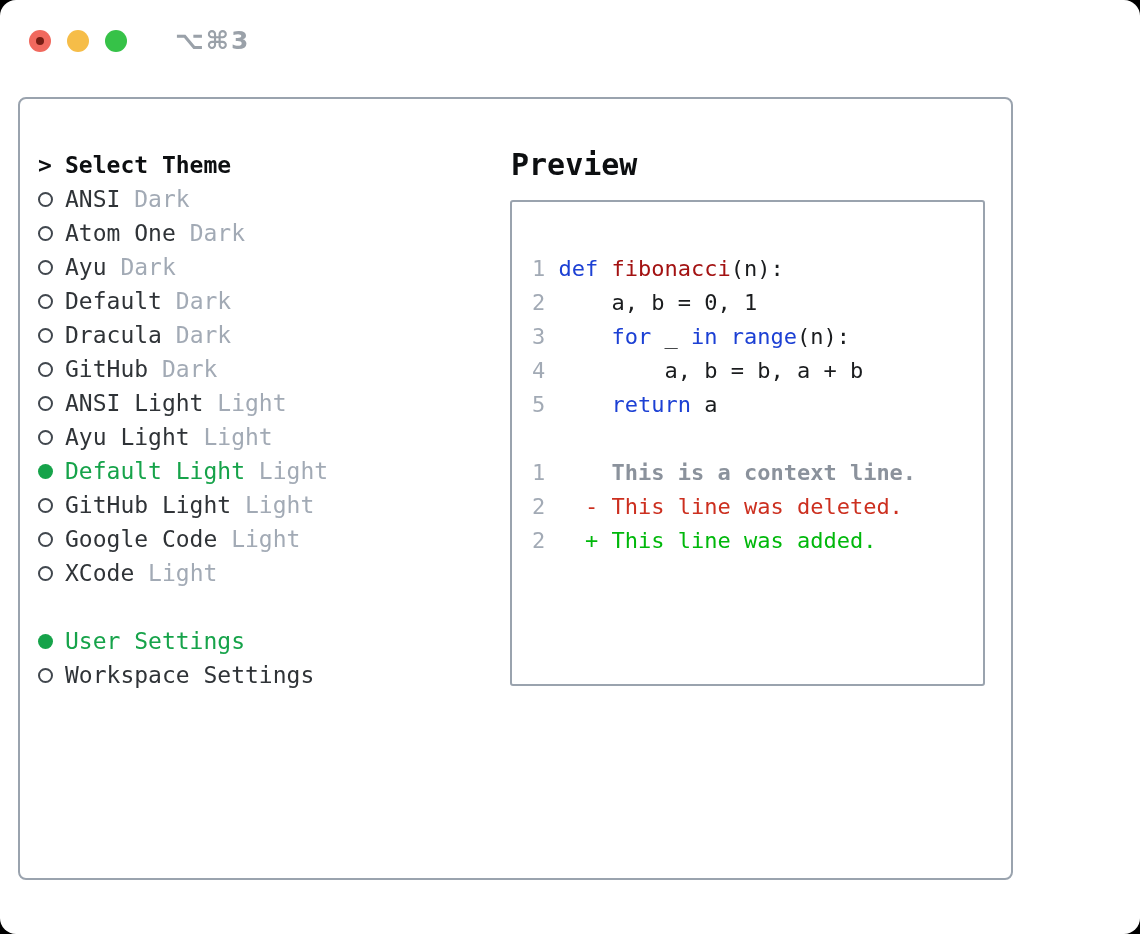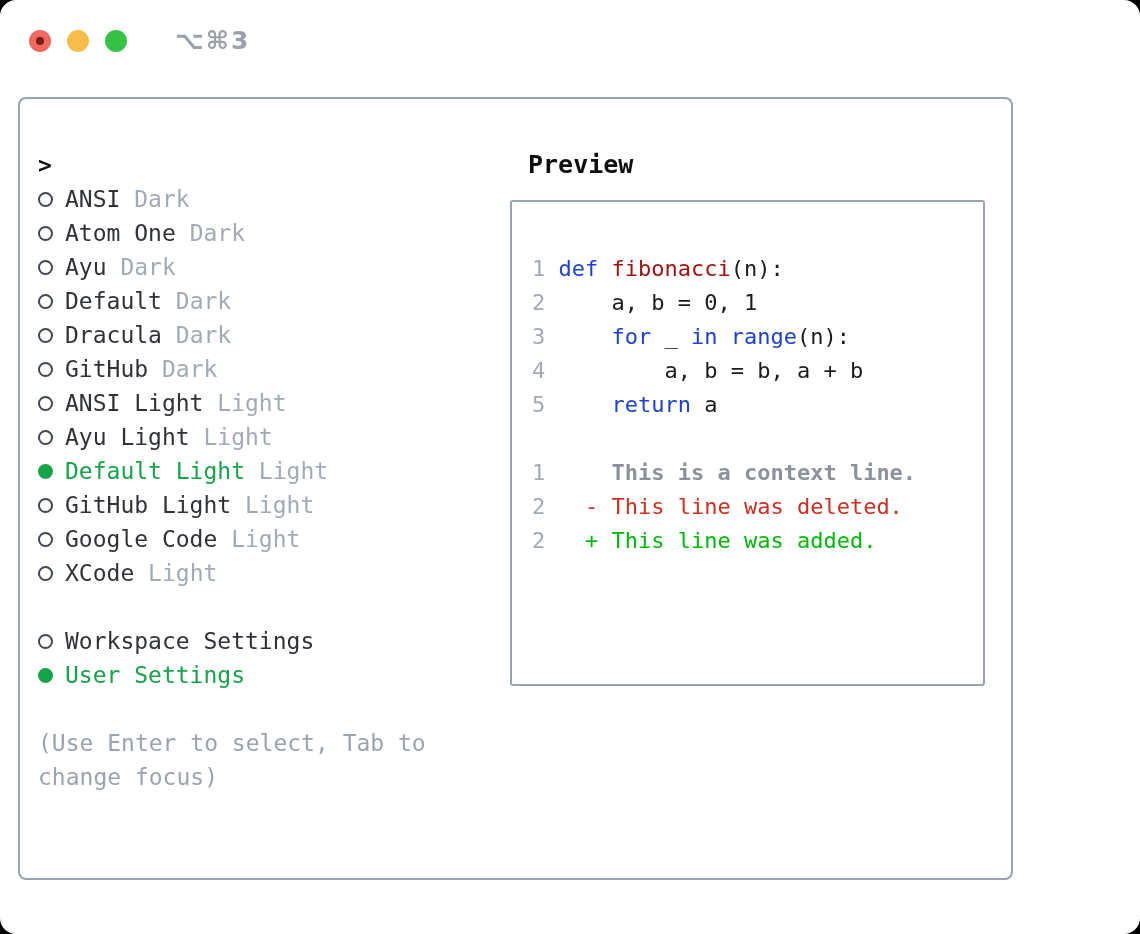--- a/index.html
+++ b/index.html
@@ -31,22 +31,22 @@
   .hdr2{color:var(--header);}
   .radio{width:11px;height:11px;border:2px solid var(--radio);border-radius:50%;}
   .radio.on{width:15px;height:15px;border:none;background:var(--green);}
   .lbl{color:var(--text);text-align:right;}
   .row.sel .lbl{color:var(--green);}
   .variant{color:var(--muted);}
   .spacer{height:34px;}
   .hint{width:432px;color:var(--hint);font-size:23px;line-height:34px;white-space:normal;}
 
   
-  .preview-label{position:absolute;left:528px;top:148px;height:34px;line-height:34px;
-       font-size:25px;font-weight:bold;color:var(--header);}
+  .preview-label{position:absolute;left:511px;top:148px;height:34px;line-height:34px;
+       font-size:30px;font-weight:bold;color:var(--header);}
   .preview-box{position:absolute;left:510px;top:200px;width:475px;height:486px;
        border:2px solid var(--border);border-radius:3px;box-sizing:border-box;background:#fff;}
   .code{position:absolute;left:20px;top:50px;font-size:22px;line-height:34px;white-space:pre;}
   .cline{height:34px;}
   .lnum{color:var(--muted);}
   .pl{color:var(--code-text);}
   .kw{color:var(--keyword);}
   .fn{color:var(--function);}
   .ctx{color:var(--context);font-weight:bold;}
   .del{color:var(--diff-red);}
@@ -61,21 +61,21 @@
     <span class="light red"></span>
     <span class="light yellow"></span>
     <span class="light green"></span>
     <span class="win-title">⌥⌘3</span>
   </div>
 
   <div class="panel"></div>
 
   <div class="left-col">
     <div class="row">
-      <span class="slot prefix">&gt;</span>
+      <span class="slot prefix">&gt;</span><span class="hdr">Select Theme</span>
     </div>
 
     <div id="theme-list">
         <div class="row"><span class="slot"><span class="radio"></span></span><span class="lbl">ANSI</span><span class="variant"> Dark</span></div>
         <div class="row"><span class="slot"><span class="radio"></span></span><span class="lbl">Atom One</span><span class="variant"> Dark</span></div>
         <div class="row"><span class="slot"><span class="radio"></span></span><span class="lbl">Ayu</span><span class="variant"> Dark</span></div>
         <div class="row"><span class="slot"><span class="radio"></span></span><span class="lbl">Default</span><span class="variant"> Dark</span></div>
         <div class="row"><span class="slot"><span class="radio"></span></span><span class="lbl">Dracula</span><span class="variant"> Dark</span></div>
         <div class="row"><span class="slot"><span class="radio"></span></span><span class="lbl">GitHub</span><span class="variant"> Dark</span></div>
         <div class="row"><span class="slot"><span class="radio"></span></span><span class="lbl">ANSI Light</span><span class="variant"> Light</span></div>
@@ -83,27 +83,26 @@
         <div class="row sel"><span class="slot"><span class="radio on"></span></span><span class="lbl">Default Light</span><span class="variant"> Light</span></div>
         <div class="row"><span class="slot"><span class="radio"></span></span><span class="lbl">GitHub Light</span><span class="variant"> Light</span></div>
         <div class="row"><span class="slot"><span class="radio"></span></span><span class="lbl">Google Code</span><span class="variant"> Light</span></div>
         <div class="row"><span class="slot"><span class="radio"></span></span><span class="lbl">XCode</span><span class="variant"> Light</span></div>
       </div>
 
     <div class="spacer"></div>
 
 
     <div id="apply-list">
+        <div class="row sel"><span class="slot"><span class="radio on"></span></span><span class="lbl">User Settings</span></div>
         <div class="row"><span class="slot"><span class="radio"></span></span><span class="lbl">Workspace Settings</span></div>
-        <div class="row sel"><span class="slot"><span class="radio on"></span></span><span class="lbl">User Settings</span></div>
       </div>
 
     <div class="spacer"></div>
 
-    <div class="hint">(Use Enter to select, Tab to change focus)</div>
   </div>
 
   <div class="preview-label">Preview</div>
 
   <div class="preview-box">
     <div class="code" id="preview-code"><div class="cline"><span class="lnum">1</span> <span class="kw">def </span><span class="fn">fibonacci</span><span class="pl">(n):</span></div><div class="cline"><span class="lnum">2</span> <span class="pl">    a, b = 0, 1</span></div><div class="cline"><span class="lnum">3</span> <span class="pl">    </span><span class="kw">for</span><span class="pl"> _ </span><span class="kw">in</span><span class="pl"> </span><span class="kw">range</span><span class="pl">(n):</span></div><div class="cline"><span class="lnum">4</span> <span class="pl">        a, b = b, a + b</span></div><div class="cline"><span class="lnum">5</span> <span class="pl">    </span><span class="kw">return</span><span class="pl"> a</span></div><div class="cline">&nbsp;</div><div class="cline"><span class="lnum">1</span><span class="ctx">     This is a context line.</span></div><div class="cline"><span class="lnum">2</span><span class="del">   - This line was deleted.</span></div><div class="cline"><span class="lnum">2</span><span class="add">   + This line was added.</span></div></div>
   </div>
 
 </div>
 

